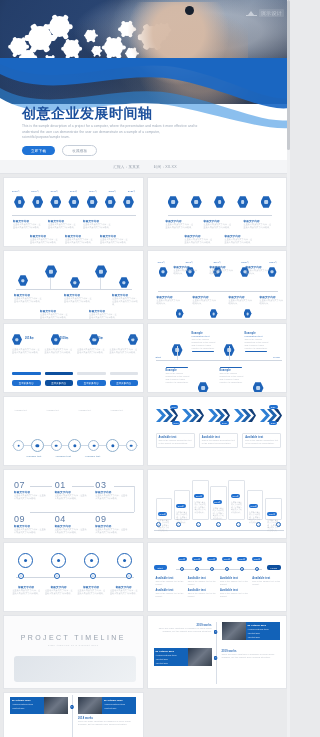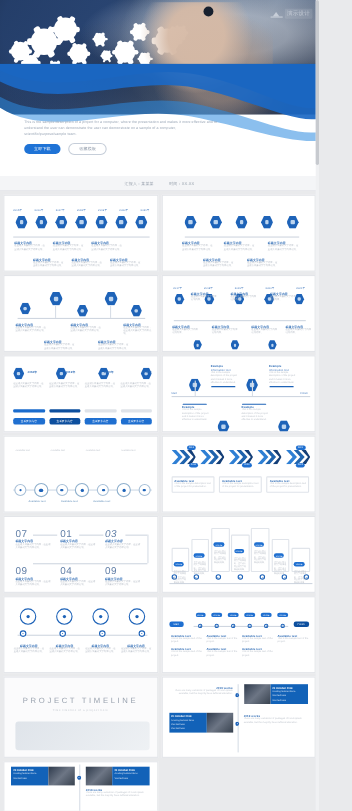--- a/index.html
+++ b/index.html
@@ -260,20 +260,21 @@
     <div class="wave-wrap">
       <svg viewBox="0 0 290 72" preserveAspectRatio="none">
         <path d="M0,6 C60,34 120,-2 180,10 C230,20 265,44 290,40 L290,0 L0,0 Z" fill="#0f4f9e"></path>
         <path d="M0,16 C55,44 118,10 178,22 C228,32 264,54 290,50 L290,0 L0,0 Z" fill="#1b68c4" opacity=".92"></path>
         <path d="M0,30 C50,58 115,24 176,36 C226,46 263,66 290,62 L290,72 L0,72 Z" fill="#2b8ae0" opacity=".55"></path>
         <path d="M0,40 C48,70 112,36 174,48 C224,58 262,72 290,70 L290,72 L0,72 Z" fill="#ffffff"></path>
       </svg>
     </div>
 
     <div class="hero-text">
+      <div class="hero-title">创意企业发展时间轴</div>
       <div class="hero-sub">This is the sample description of a project for a computer, where the presentation and makes it more effective and to understand the user can demonstrate the user can demonstrate on a sample of a computer, scientific/purpose/sample team.</div>
       <div class="hero-btns">
         <span class="btn-pill btn-primary">立即下载</span>
         <span class="btn-pill btn-ghost">收藏模板</span>
       </div>
     </div>
   </div>
 
   <div class="meta-bar">
     <span class="meta-item">汇报人：某某某</span>
@@ -600,21 +601,21 @@
         <div style="flex:1;">
           <div class="big-num">07</div>
           <div class="lbl">标题文字内容</div>
           <div class="txt" style="width:34px;">这里输入简要的文字内容，这里输入简要的文字内容说明。</div>
         </div>
         <div style="flex:1;">
           <div class="big-num">01</div>
           <div class="lbl">标题文字内容</div>
           <div class="txt" style="width:34px;">这里输入简要的文字内容，这里输入简要的文字内容说明。</div>
         </div>
-        <div style="flex:1;font-style:italic;">
+        <div style="flex:1;">
           <div class="big-num">03</div>
           <div class="lbl">标题文字内容</div>
           <div class="txt" style="width:34px;">这里输入简要的文字内容，这里输入简要的文字内容说明。</div>
         </div>
       </div>
       <div class="axis" style="left:26px;top:16px;width:22px;"></div>
       <div class="axis" style="left:68px;top:16px;width:22px;"></div>
       <div class="axis" style="left:110px;top:16px;width:20px;"></div>
       <div class="vline" style="left:130px;top:16px;height:26px;"></div>
       <div class="axis" style="left:26px;top:42px;width:104px;"></div>

